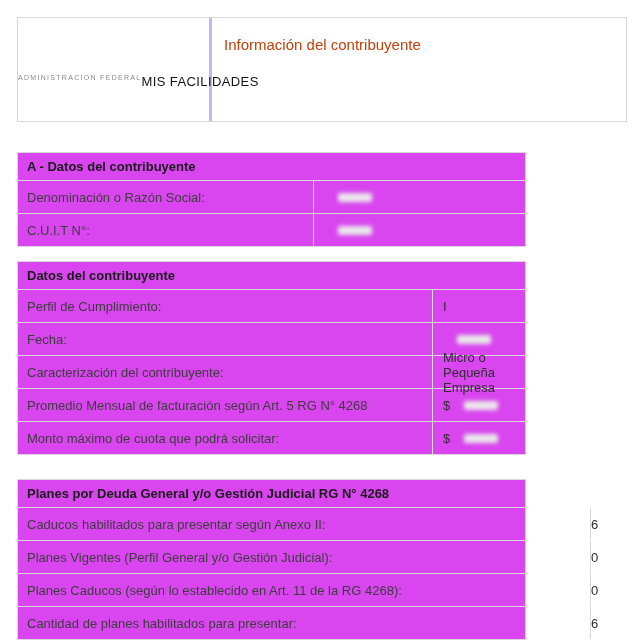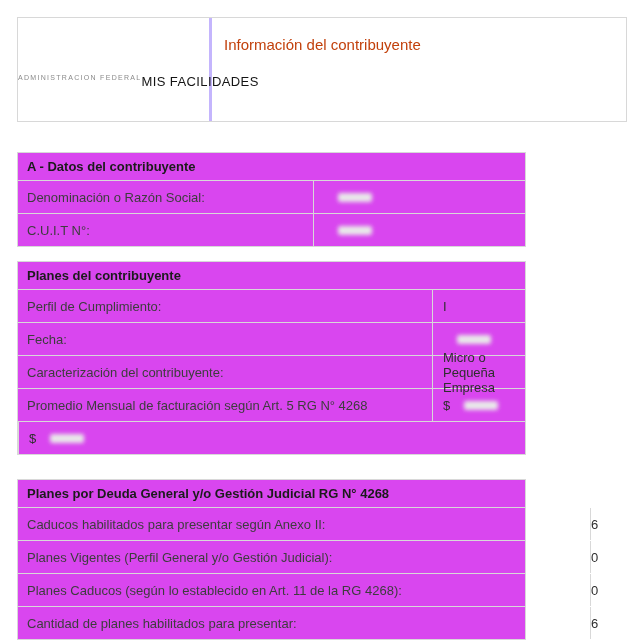--- a/index.html
+++ b/index.html
@@ -138,21 +138,21 @@
   <div class="tbl-row">
     <div class="cell-label">C.U.I.T N°:</div>
     <div class="cell-value">
       <span></span>
       <span class="smudge"></span>
     </div>
   </div>
 </div>
 
 <div class="tbl tbl-2">
-  <div class="tbl-header">Planes del contribuyente</div>
+  <div class="tbl-header">Datos del contribuyente</div>
   <div class="tbl-row">
     <div class="cell-label">Perfil de Cumplimiento:</div>
     <div class="cell-value">
       <span>I</span>
     </div>
   </div>
   <div class="tbl-row">
     <div class="cell-label">Fecha:</div>
     <div class="cell-value">
       <span></span>
@@ -166,20 +166,21 @@
     </div>
   </div>
   <div class="tbl-row">
     <div class="cell-label">Promedio Mensual de facturación según Art. 5 RG N° 4268</div>
     <div class="cell-value">
       <span>$</span>
       <span class="smudge"></span>
     </div>
   </div>
   <div class="tbl-row">
+    <div class="cell-label">Monto máximo de cuota que podrá solicitar:</div>
     <div class="cell-value">
       <span>$</span>
       <span class="smudge"></span>
     </div>
   </div>
 </div>
 
 <div class="tbl tbl-3">
   <div class="tbl-header">Planes por Deuda General y/o Gestión Judicial RG N° 4268</div>
   <div class="tbl-row">

